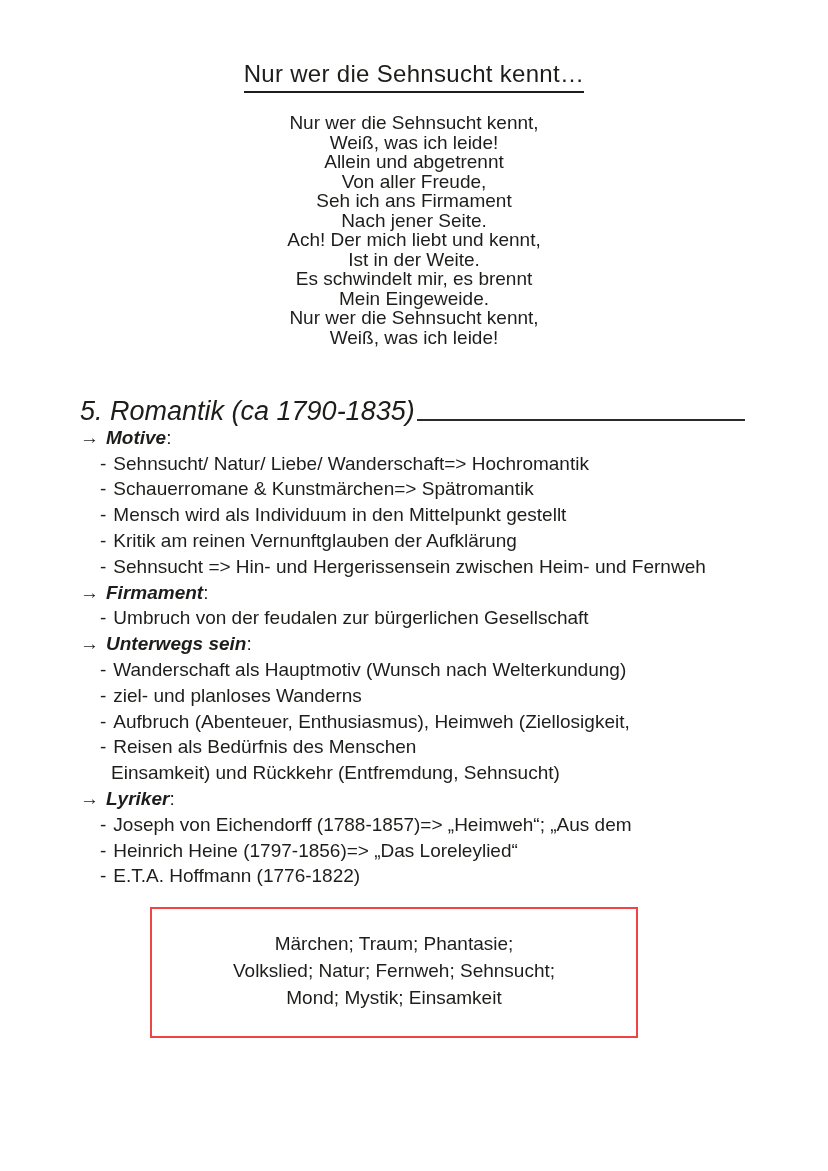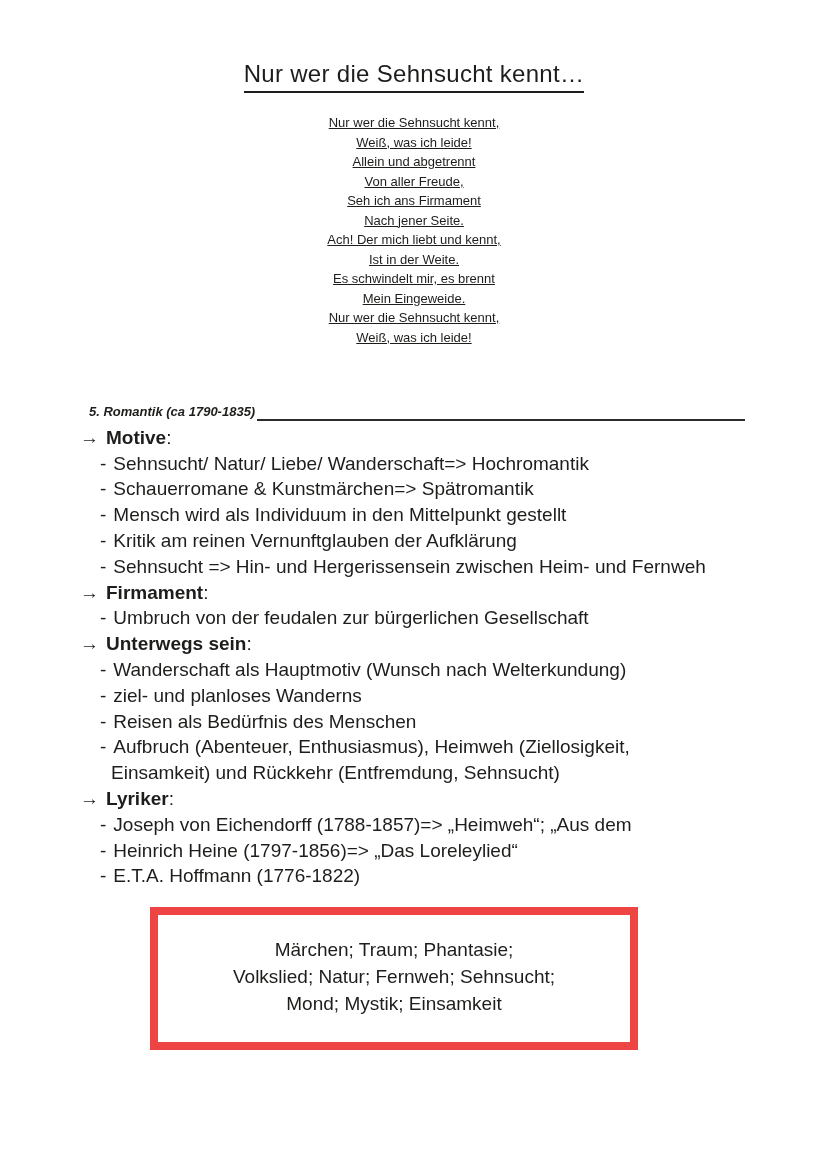--- a/index.html
+++ b/index.html
@@ -11,38 +11,38 @@
     overflow:hidden;
     position:relative;
   }
   
   .title-wrap { margin-top:60px; text-align:center; }
   .doc-title {
     font-size:24px; letter-spacing:.3px;
     border-bottom:2px solid #1d1d1b; padding-bottom:4px;
   }
   
-  .poem { margin-top:25px; text-align:center; font-size:13px; line-height:19.5px;text-decoration:underline; }
+  .poem { margin-top:25px; text-align:center; font-size:19px; line-height:19.5px; }
   
   .section { margin:52px 83px 0 80px; font-size:19px; line-height:25.8px; }
   .heading { display:flex; align-items:flex-end; }
-  .htext { font-weight:700; font-style:italic; font-size:13px; white-space:nowrap;margin-left:9px; }
+  .htext { font-weight:400; font-style:italic; font-size:27px; white-space:nowrap; }
   .hrule { flex:1 1 auto; border-bottom:2px solid #2b2b2b; margin-bottom:4px; margin-left:2px; }
   .group-header { margin-top:0; }
   .arr { display:inline-block; width:26px; font-size:19px; }
-  .glabel { font-weight:700; }
+  .glabel { font-weight:700; font-style:italic; }
   .gcolon { font-style:normal; }
   .item { padding-left:20px; }
   .item .dash { margin-right:7px; }
   .item.cont { padding-left:31px; }
   
   .kbox {
     margin:18px 0 0 150px;
     width:488px;
-    border:8px solid #ef4444;
+    border:2px solid #ef4444;
     text-align:center;
     font-size:19px; line-height:27px;
     padding:21px 10px 25px 10px;
   }
 </style>
 </head>
 <body>
 
 <div class="title-wrap">
   <span class="doc-title">Nur wer die Sehnsucht kennt…</span>
@@ -99,24 +99,24 @@
   <div class="group-header">
     <span class="arr">→</span><span class="glabel">Unterwegs sein</span><span class="gcolon">:</span>
   </div>
   <div class="item">
     <span class="dash">-</span><span>Wanderschaft als Hauptmotiv (Wunsch nach Welterkundung)</span>
   </div>
   <div class="item">
     <span class="dash">-</span><span>ziel- und planloses Wanderns</span>
   </div>
   <div class="item">
-    <span class="dash">-</span><span>Reisen als Bedürfnis des Menschen</span>
+    <span class="dash">-</span><span>Aufbruch (Abenteuer, Enthusiasmus), Heimweh (Ziellosigkeit,</span>
   </div>
   <div class="item">
-    <span class="dash">-</span><span>Aufbruch (Abenteuer, Enthusiasmus), Heimweh (Ziellosigkeit,</span>
+    <span class="dash">-</span><span>Reisen als Bedürfnis des Menschen</span>
   </div>
   <div class="item cont">
     <span>Einsamkeit) und Rückkehr (Entfremdung, Sehnsucht)</span>
   </div>
 
   <div class="group-header">
     <span class="arr">→</span><span class="glabel">Lyriker</span><span class="gcolon">:</span>
   </div>
   <div class="item">
     <span class="dash">-</span><span>Joseph von Eichendorff (1788-1857)=&gt; „Heimweh“; „Aus dem</span>

